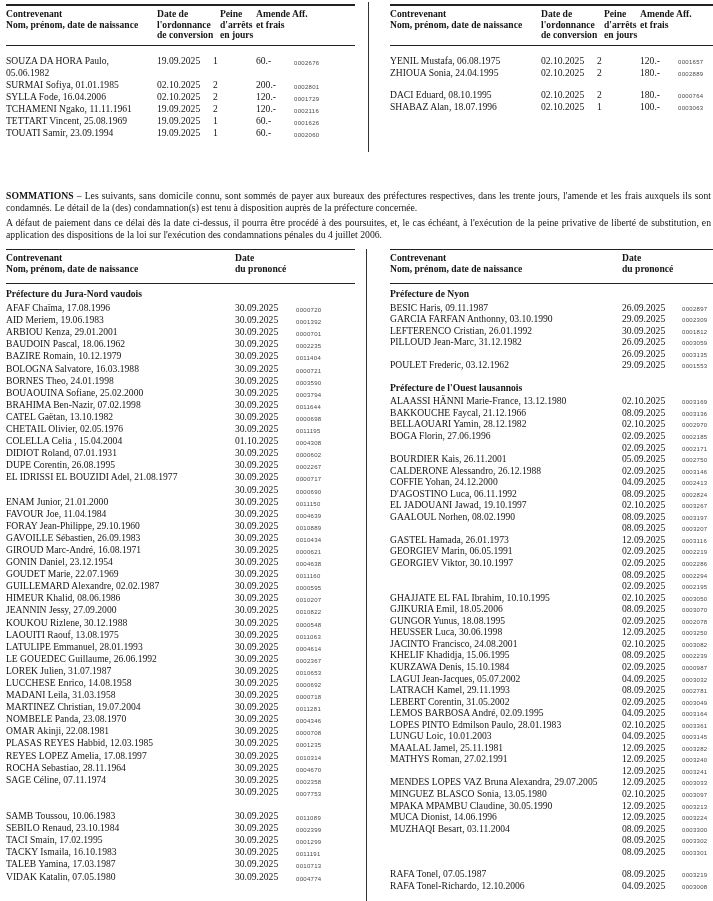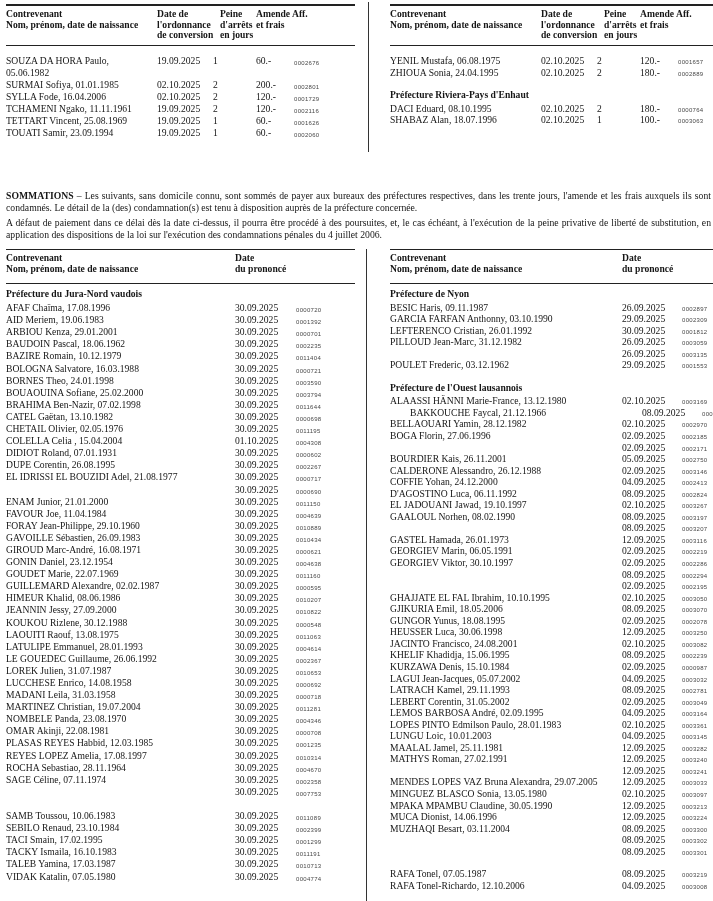--- a/index.html
+++ b/index.html
@@ -181,21 +181,20 @@
           <div class="c-name">
             <div class="name-line">ZHIOUA Sonia, 24.04.1995</div>
           </div>
           <span class="c-date">02.10.2025</span>
           <span class="c-peine">2</span>
           <span class="c-amende">180.-</span>
           <span class="c-ref" style="top: 2px;">0002889</span>
         </div>
       </div>
       <div class="bgroup">
-        <div class="pref-header">Préfecture Riviera-Pays d'Enhaut</div>
         <div class="trow" style="height: 11.6px;">
           <div class="c-name">
             <div class="name-line">DACI Eduard, 08.10.1995</div>
           </div>
           <span class="c-date">02.10.2025</span>
           <span class="c-peine">2</span>
           <span class="c-amende">180.-</span>
           <span class="c-ref" style="top: 2px;">0000764</span>
         </div>
         <div class="trow" style="height: 11.6px;">
@@ -611,21 +610,21 @@
       </div>
       <div class="bgroup">
         <div class="pref-header">Préfecture de l'Ouest lausannois</div>
         <div class="erow" style="height: 11.55px;">
           <div class="c-name">
             <div class="name-line">ALAASSI HÄNNI Marie-France, 13.12.1980</div>
           </div>
           <span class="e-date" style="top: 0px;">02.10.2025</span>
           <span class="e-ref" style="top: 2px;">0003169</span>
         </div>
-        <div class="erow" style="height: 11.55px; margin-left: 20px;">
+        <div class="erow" style="height: 11.55px;">
           <div class="c-name">
             <div class="name-line">BAKKOUCHE Faycal, 21.12.1966</div>
           </div>
           <span class="e-date" style="top: 0px;">08.09.2025</span>
           <span class="e-ref" style="top: 2px;">0003136</span>
         </div>
         <div class="erow" style="height: 11.55px;">
           <div class="c-name">
             <div class="name-line">BELLAOUARI Yamin, 28.12.1982</div>
           </div>

